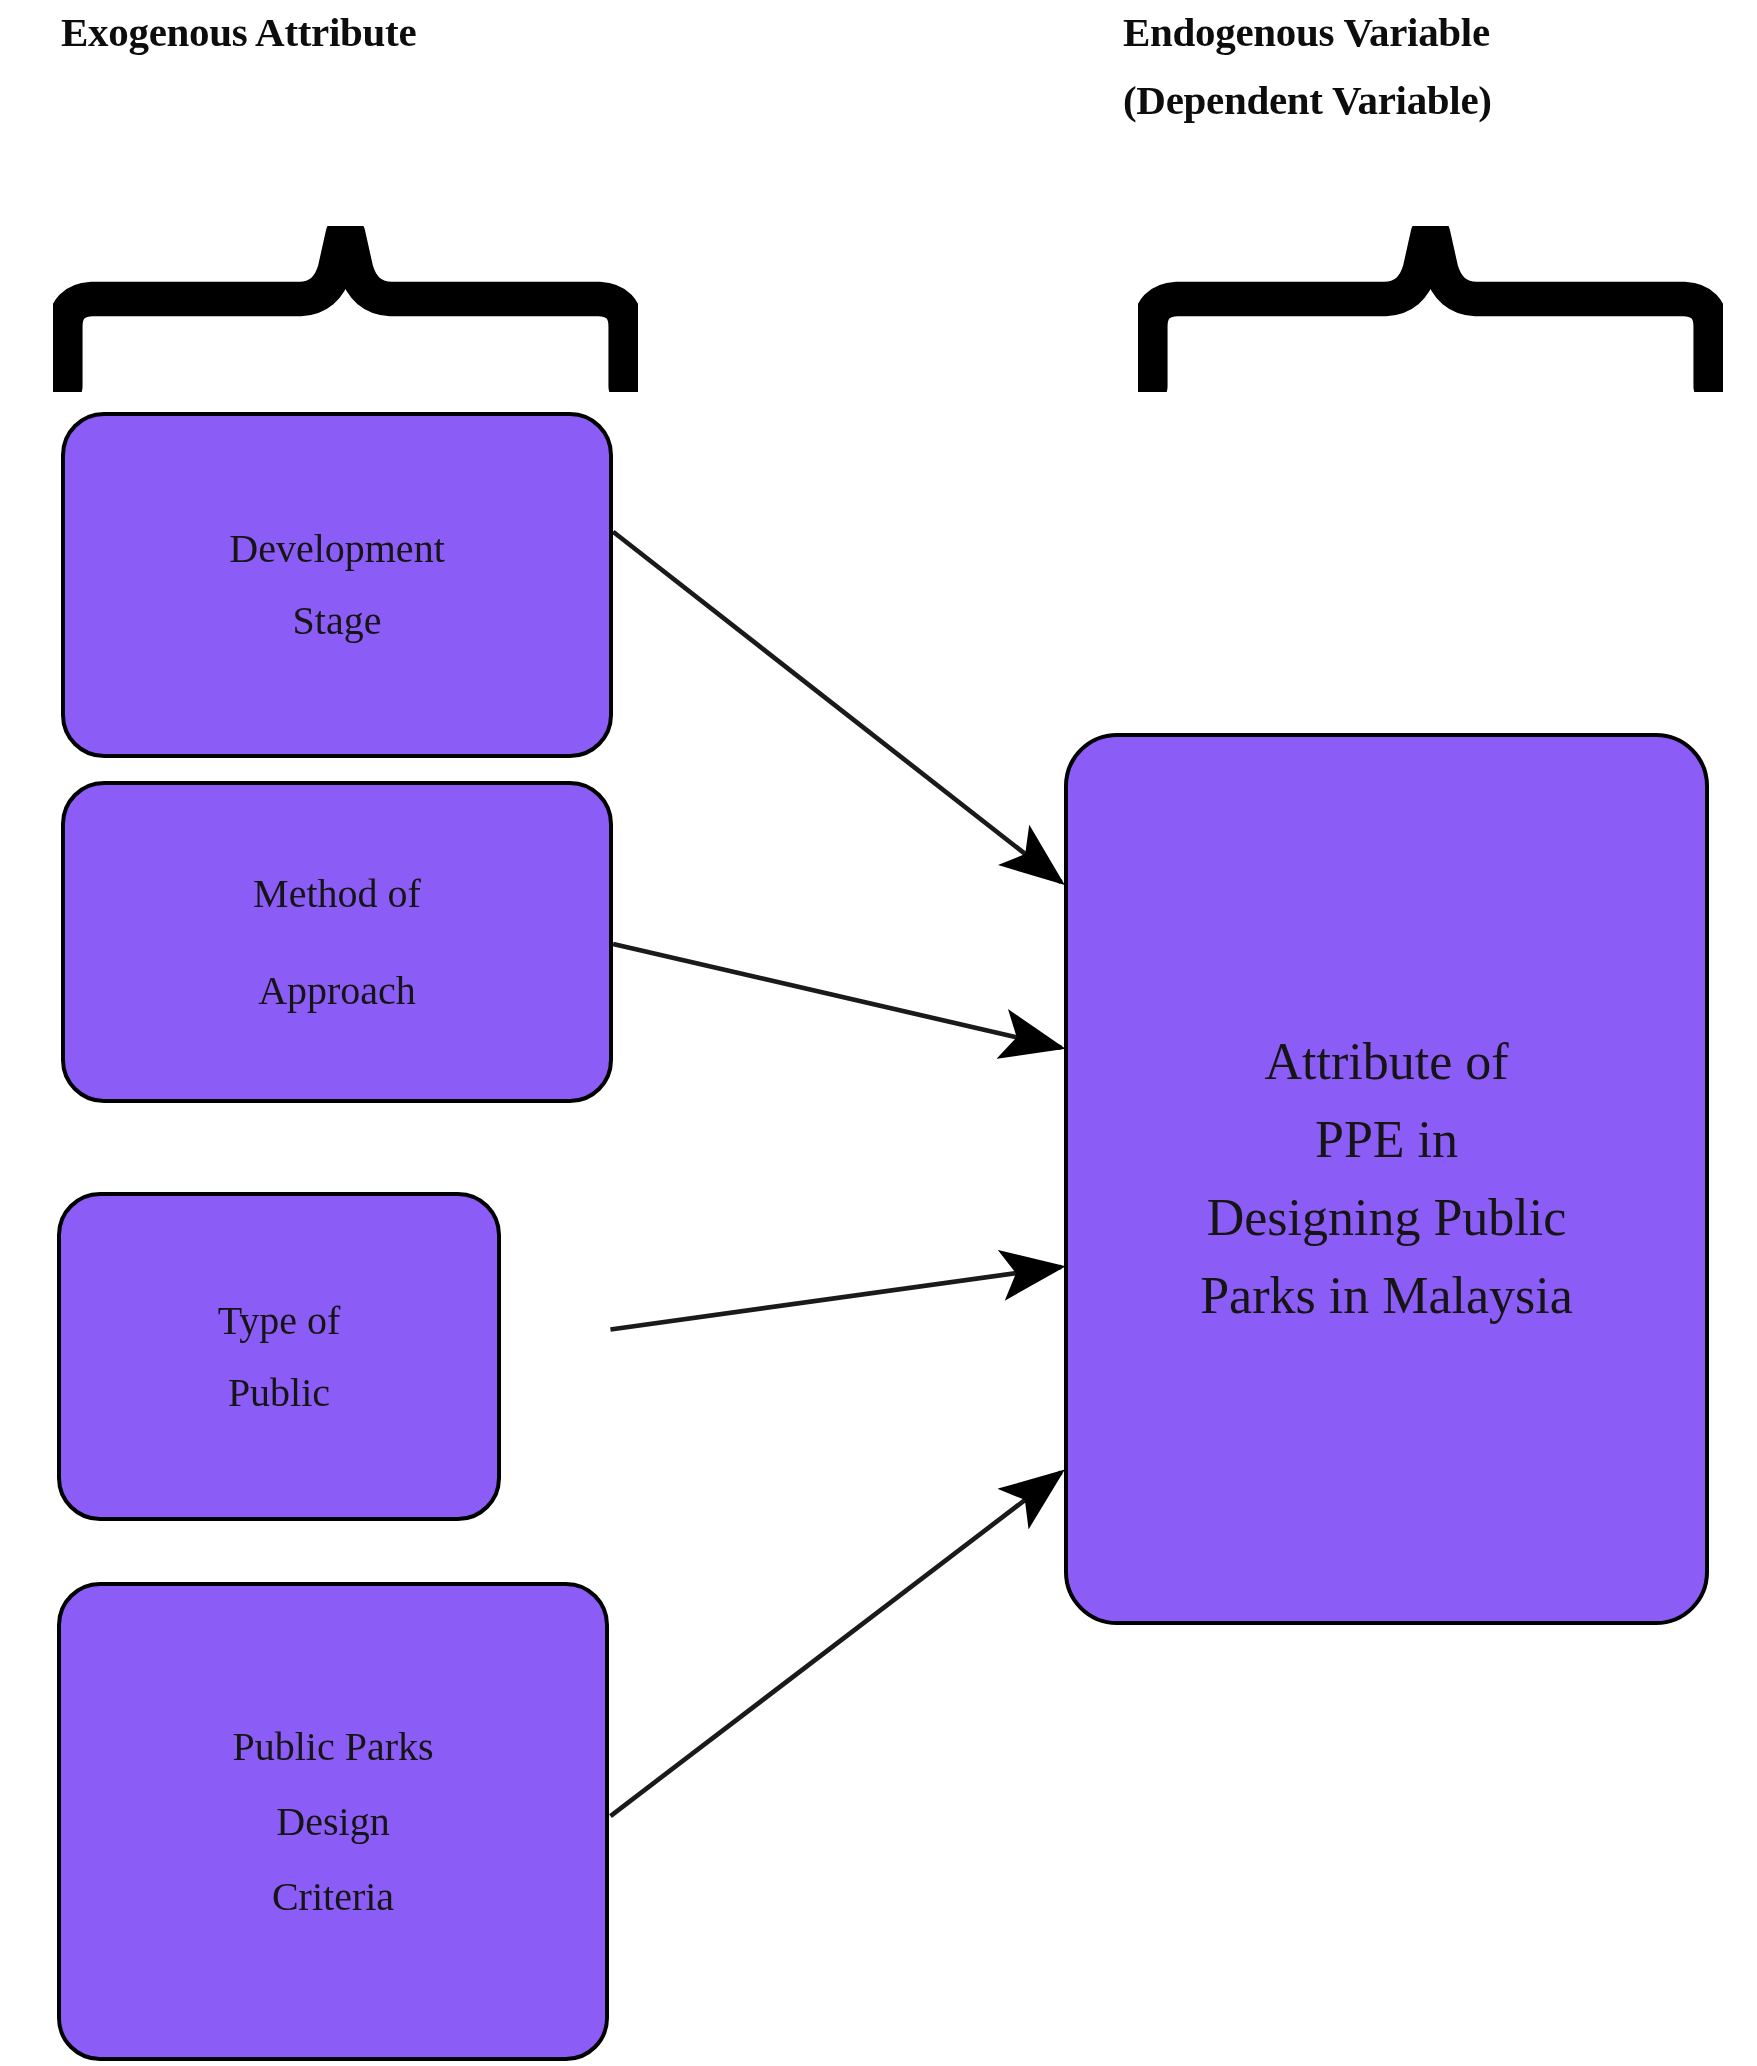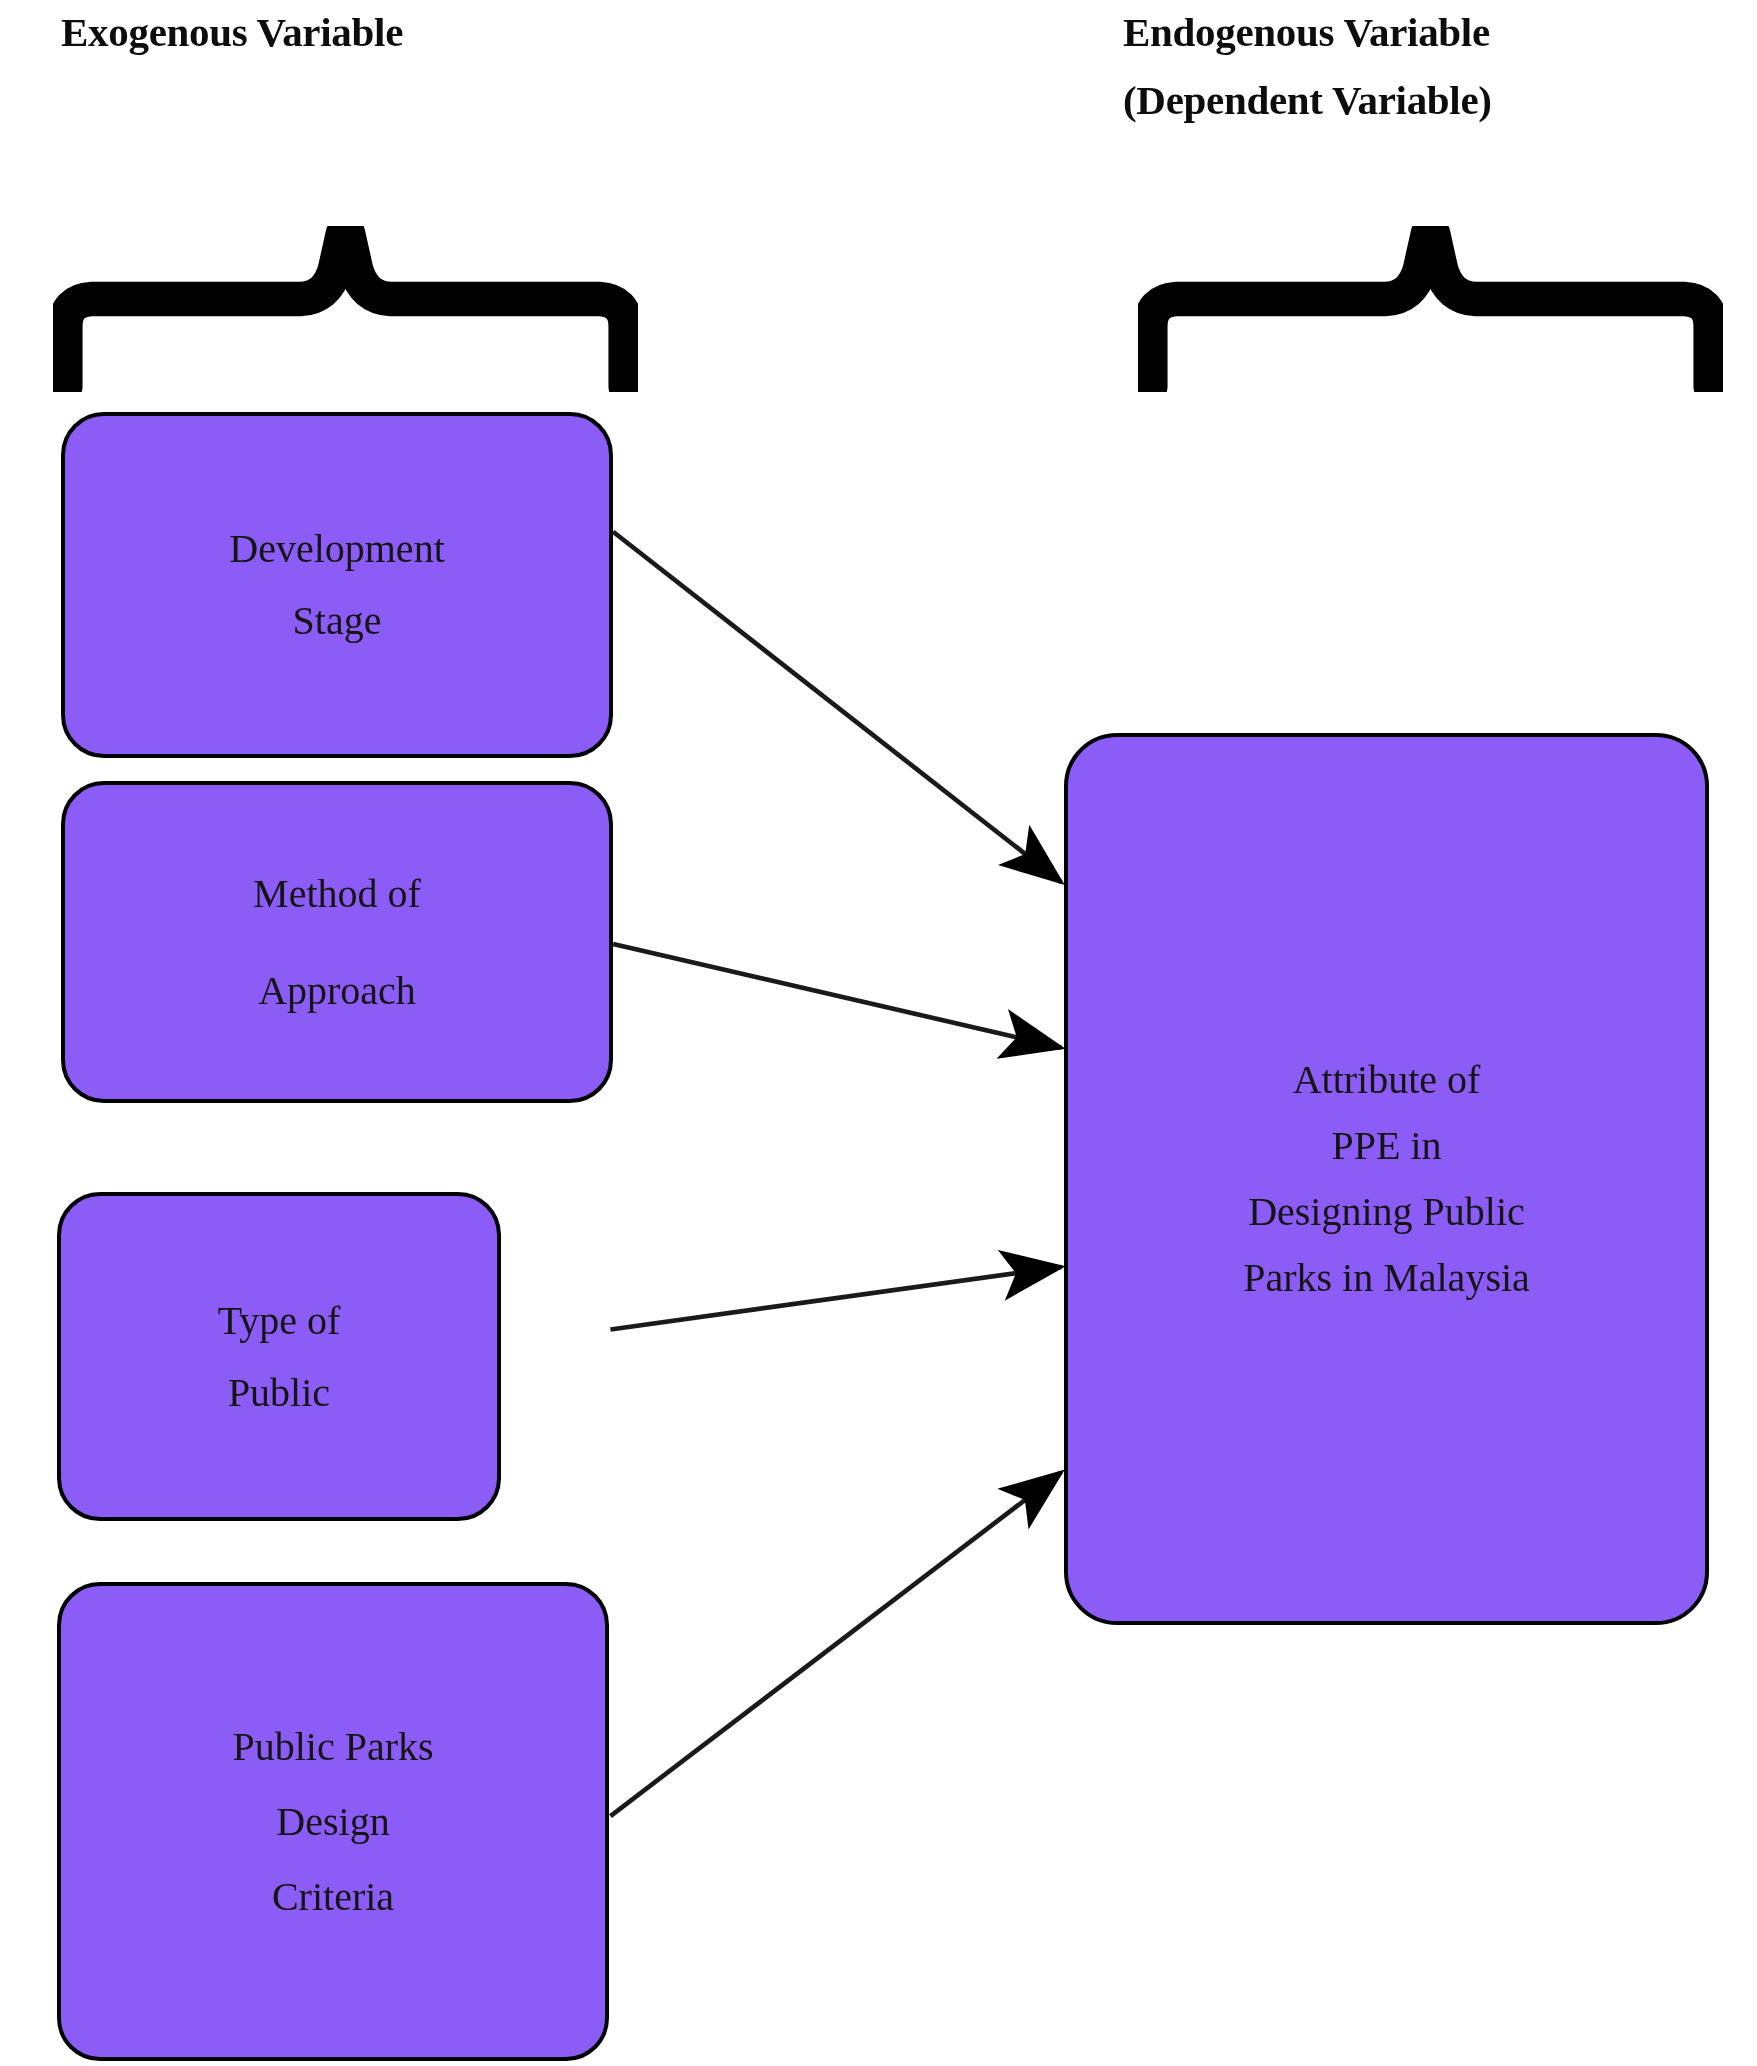--- a/index.html
+++ b/index.html
@@ -60,38 +60,38 @@
 
   #node-type-public { left: 57px; top: 1192px; width: 444px;  height: 329px; }
   #node-type-public .line + .line { margin-top: 32px; }
 
   #node-criteria    { left: 57px; top: 1582px; width: 552px;  height: 479px; }
   #node-criteria .line + .line { margin-top: 35px; }
 
   #node-outcome {
     left: 1064px; top: 733px; width: 645px; height: 892px;
     border-radius: 53px;
-    font-size: 40px;
+    font-size: 52px;
   }
   #node-outcome .line + .line { margin-top: 26px; }
 
   #edges {
     position: absolute;
     left: 0; top: 0;
     width: 1758px; height: 2066px;
     pointer-events: none;
   }
 </style>
 </head>
 <body>
 
 <div id="page">
 
   <div class="hdr" id="hdr-left">
-    <span class="l1">Exogenous Variable</span>
+    <span class="l1">Exogenous Attribute</span>
   </div>
 
   <div class="hdr" id="hdr-right">
     <span class="l1">Endogenous Variable</span>
     <span class="l2">(Dependent Variable)</span>
   </div>
 
   <div class="brace-wrap" style="left:53px; top:226px;">
     <svg width="585" height="166" viewBox="0 0 880 250">
       <path d="M 18 242

